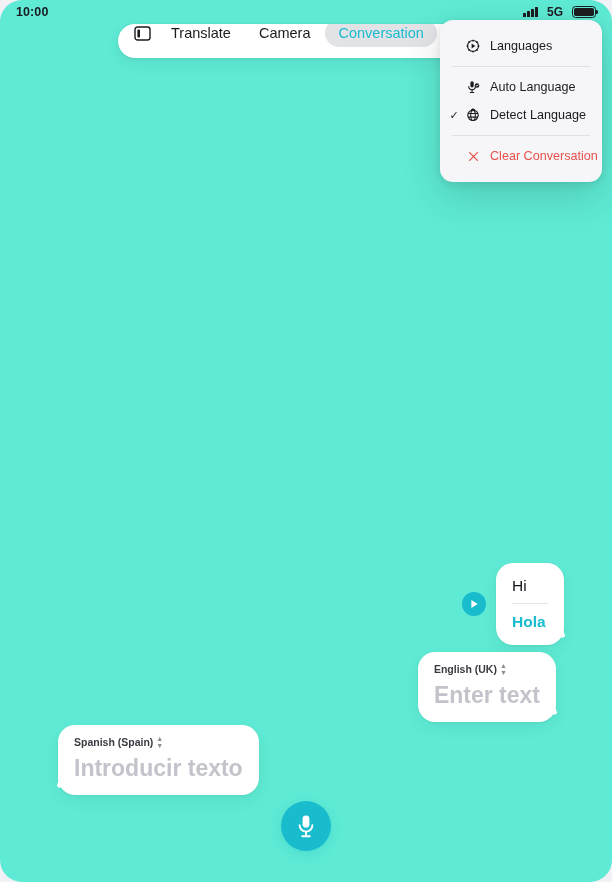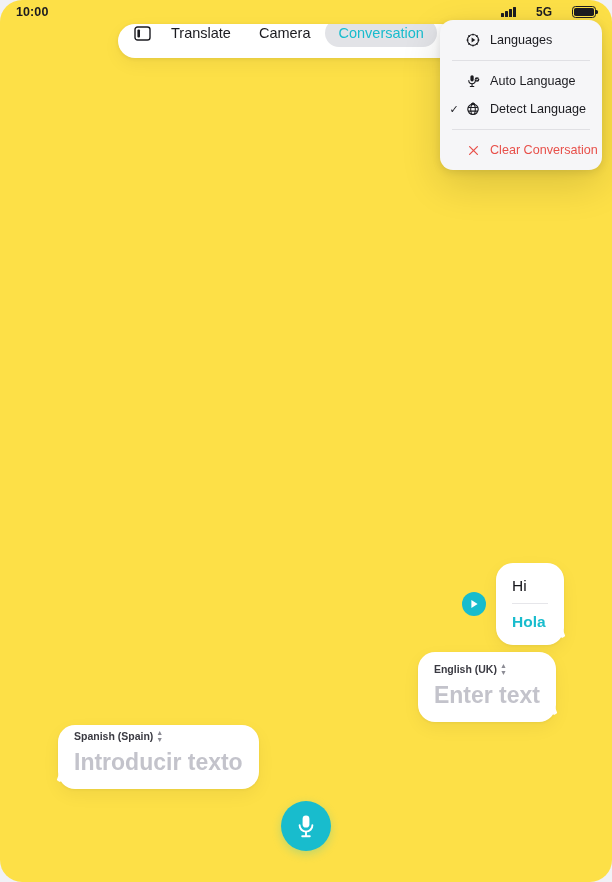--- a/index.html
+++ b/index.html
@@ -14,21 +14,21 @@
     font-family: "Liberation Sans", sans-serif;
     background: #f1f1f6;
     position: relative;
     -webkit-font-smoothing: antialiased;
   }
 
   
   #device {
     position: absolute;
     inset: 0;
-    background: #fde047;
+    background: #5eead4;
     border-radius: 22px;
     overflow: hidden;
   }
 
   
   #status-bar {
     position: absolute;
     top: 0; left: 0; right: 0;
     height: 24px;
     display: flex;
@@ -39,21 +39,21 @@
   }
   #status-time {
     font-size: 12.5px;
     font-weight: 600;
     color: #1b1b20;
     letter-spacing: .1px;
   }
   #status-right {
     display: flex;
     align-items: center;
-    gap: 20px;
+    gap: 9px;
   }
   .sig-bars {
     display: flex;
     align-items: flex-end;
     gap: 1.5px;
     height: 10px;
   }
   .sig-bars i {
     display: block;
     width: 2.5px;
@@ -133,21 +133,21 @@
   }
 
   
   #options-menu {
     position: absolute;
     top: 20px;
     left: 440px;
     width: 162px;
     background: #f6f6f8;
     border-radius: 13px;
-    padding: 6px 0;
+    padding: 12px 0;
     box-shadow: 0 2px 8px rgba(0,0,0,.10), 0 14px 40px rgba(0,0,0,.14);
     z-index: 50;
   }
   .menu-item {
     display: flex;
     align-items: center;
     height: 28px;
     padding: 0 12px 0 6px;
     cursor: pointer;
     gap: 0;
@@ -260,21 +260,21 @@
     position: absolute;
     top: 582px;
     right: 56px;
     padding: 11px 16px 13px;
     min-width: 98px;
   }
   #input-left {
     position: absolute;
     top: 655px;
     left: 58px;
-    padding: 5px 16px 13px;
+    padding: 11px 16px 13px;
     min-width: 140px;
   }
   .lang-chip {
     display: flex;
     align-items: flex-start;
     gap: 3px;
     font-size: 10.5px;
     font-weight: 700;
     color: #3a3a42;
     cursor: pointer;

